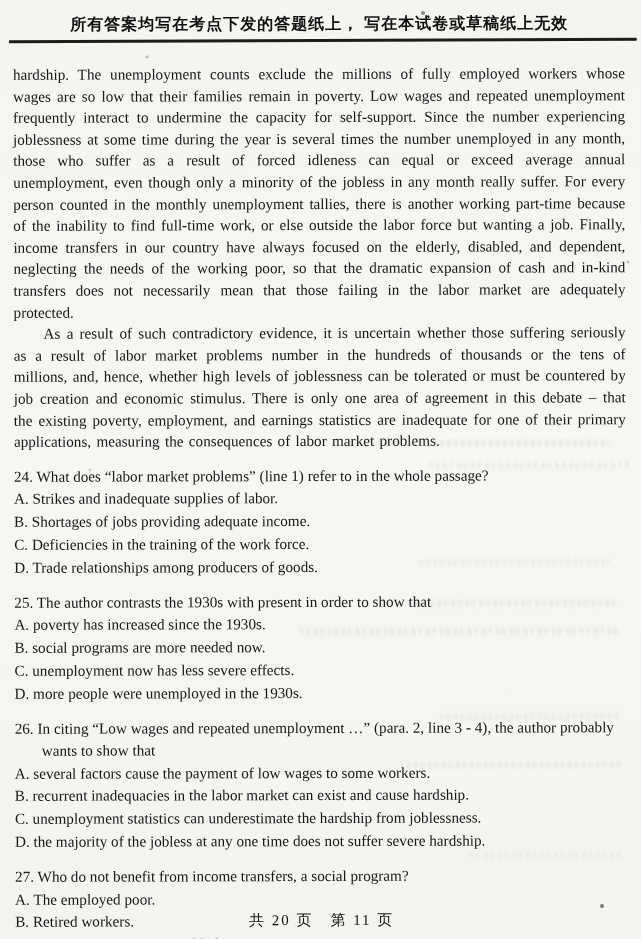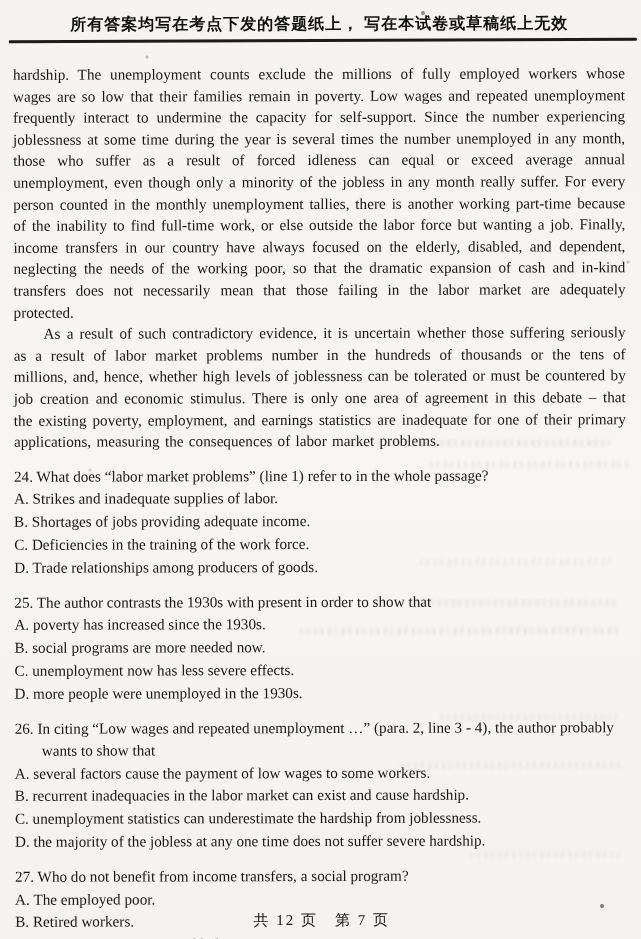--- a/index.html
+++ b/index.html
@@ -139,21 +139,21 @@
     <div class="question">
       <div class="prompt">27. Who do not benefit from income transfers, a social program?</div>
       <div class="option">A. The employed poor.</div>
       <div class="option">B. Retired workers.</div>
       <div class="option">C. Workers who become disabled.</div>
     </div>
 
   </div>
 
   <div class="footer">
-    <span>共 12 页　第 7 页</span>
+    <span>共 20 页　第 11 页</span>
   </div>
 
   <div class="smudge s1"></div>
   <div class="smudge s2"></div>
   <div class="smudge s3"></div>
   <div class="smudge s4"></div>
   <div class="smudge s5"></div>
   <div class="smudge s6"></div>
   <div class="smudge s7"></div>
   <div class="smudge s8"></div>

